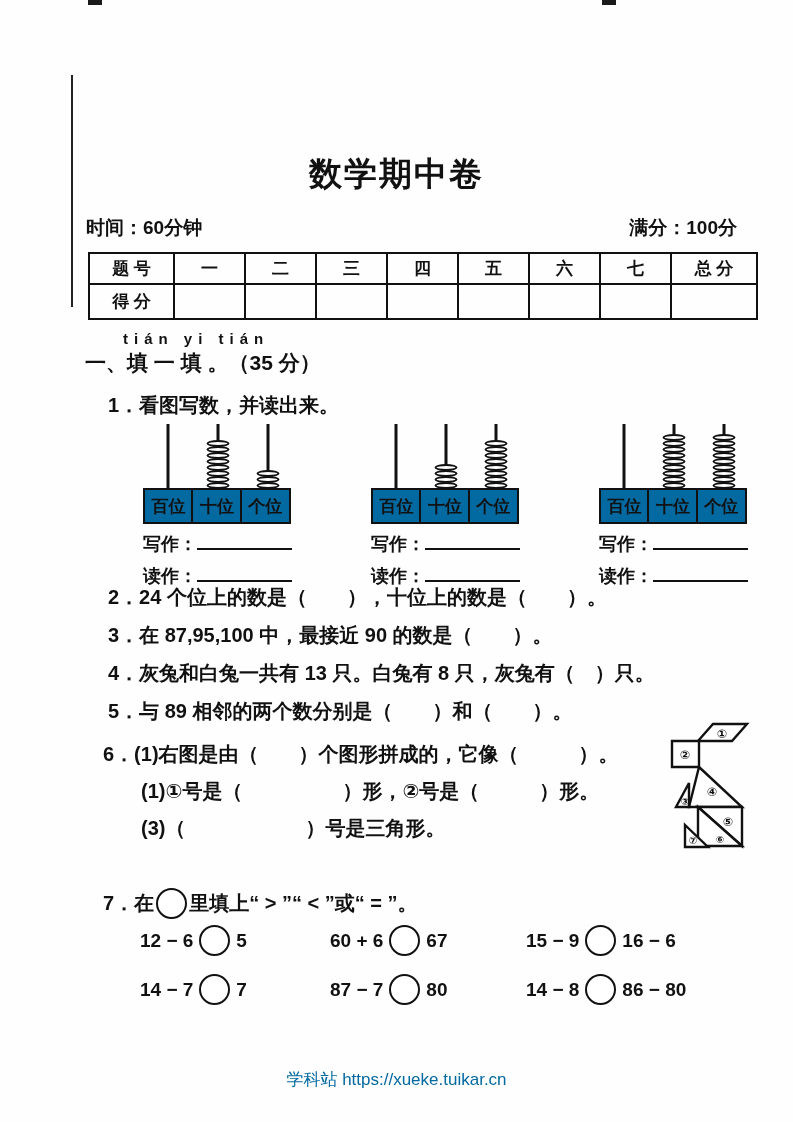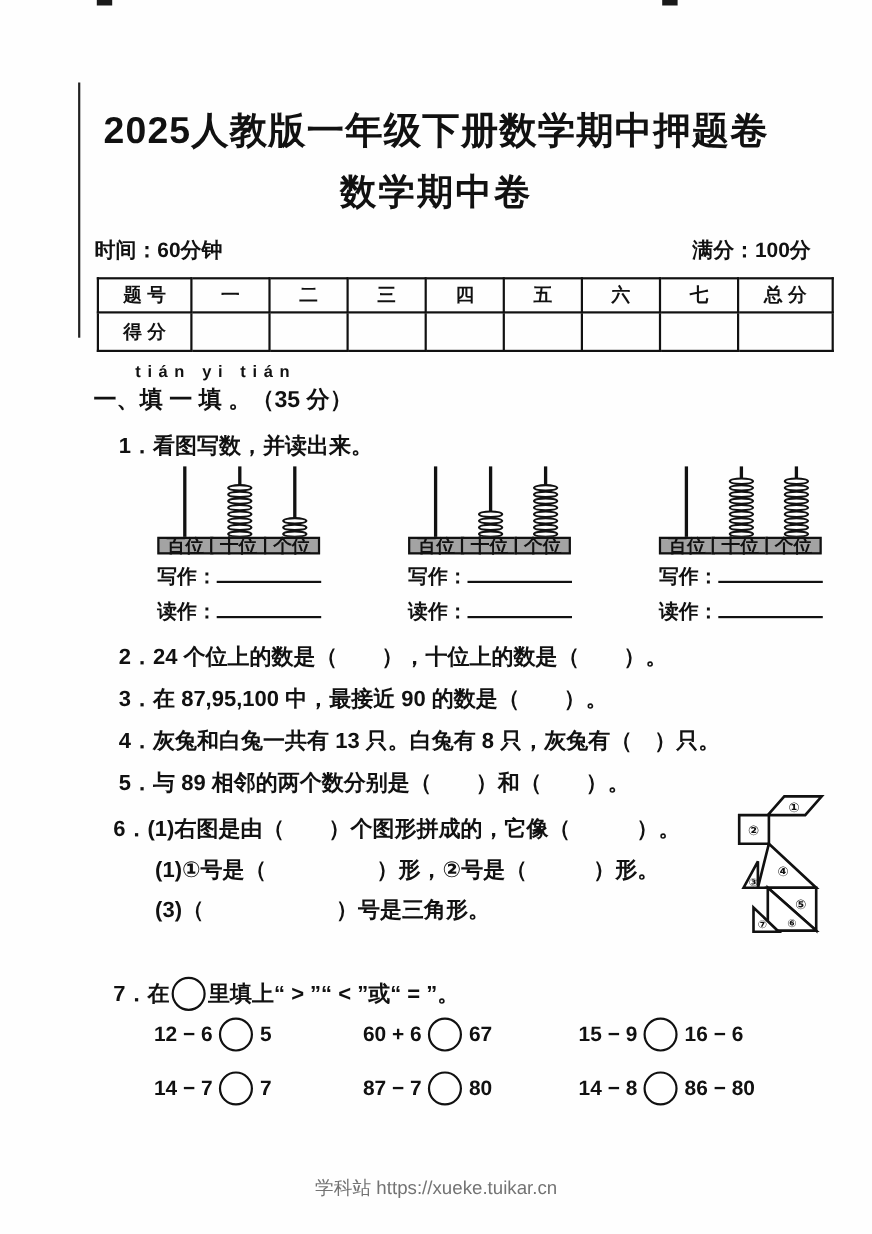--- a/index.html
+++ b/index.html
@@ -31,54 +31,53 @@
   .abacus{width:152px;}
   .rods{display:flex;height:64px;}
   .rod-col{width:50px;position:relative;}
   .rod-line{position:absolute;left:50%;transform:translateX(-50%);top:0;bottom:-2px;
     width:3px;background:#111;}
   .bead-stack{position:absolute;left:50%;transform:translateX(-50%);bottom:-1px;
     display:flex;flex-direction:column;}
   .bead{width:23px;height:7px;border:2px solid #111;border-radius:50%;
     background:#fff;box-sizing:border-box;margin-top:-1px;}
   .place-row{display:flex;}
-  .place-cell{width:51px;height:16px;border:2.6px solid #111;box-sizing:border-box;
+  .place-cell{width:51px;height:36px;border:2.6px solid #111;box-sizing:border-box;
     margin-left:-2.6px;display:flex;align-items:center;justify-content:center;
-    font-size:17px;font-weight:bold;background:#a3a3a3;z-index:1;text-align:right;}
+    font-size:17px;font-weight:bold;background:#0369a1;z-index:1;text-align:right;}
   .place-row .place-cell:first-child{margin-left:0;}
   .wr-line{margin-top:7px;font-size:18px;font-weight:bold;height:25px;}
   .blank{display:inline-block;width:95px;border-bottom:2.4px solid #111;height:17px;
     vertical-align:baseline;}
   .q2{top:584px;left:108px;} .q3{top:622px;left:108px;}
   .q4{top:660px;left:108px;} .q5{top:698px;left:108px;}
   .q6{top:736px;left:103px;line-height:37px;}
   .q6 .sub{margin-left:38px;}
   .figure{position:absolute;top:710px;left:645px;width:118px;height:168px;}
   .q7{top:888px;left:103px;display:flex;align-items:center;}
   .circle{display:inline-block;width:31px;height:31px;border:2.6px solid #111;
     border-radius:50%;box-sizing:border-box;vertical-align:middle;margin:0 6px;
     background:#fff;}
   .cmp-row{position:absolute;left:85px;right:20px;display:grid;
     grid-template-columns:190px 196px auto;padding-left:55px;font-size:19px;
     font-weight:bold;align-items:center;}
   .cmp-row1{top:925px;} .cmp-row2{top:974px;}
   .cmp-item{display:flex;align-items:center;white-space:nowrap;}
   .footer{position:absolute;top:1068px;left:0;right:0;text-align:center;
-    font-size:17px;color:#737373;font-weight:normal;}
+    font-size:17px;color:#0369a1;font-weight:normal;}
   svg text{font-size:12px;font-weight:bold;fill:#111;}
 </style>
 </head>
 <body>
 
 <div class="page">
   <div class="scan-mark" style="left:88px;width:14px;"></div>
   <div class="scan-mark" style="left:602px;width:14px;"></div>
   <div class="edge-line"></div>
 
-  <div class="title1">2025人教版一年级下册数学期中押题卷</div>
   <div class="title2">数学期中卷</div>
 
   <div class="meta-row">
     <span>时间：60分钟</span>
     <span>满分：100分</span>
   </div>
 
   <table class="score">
     <tbody>
         <tr>

